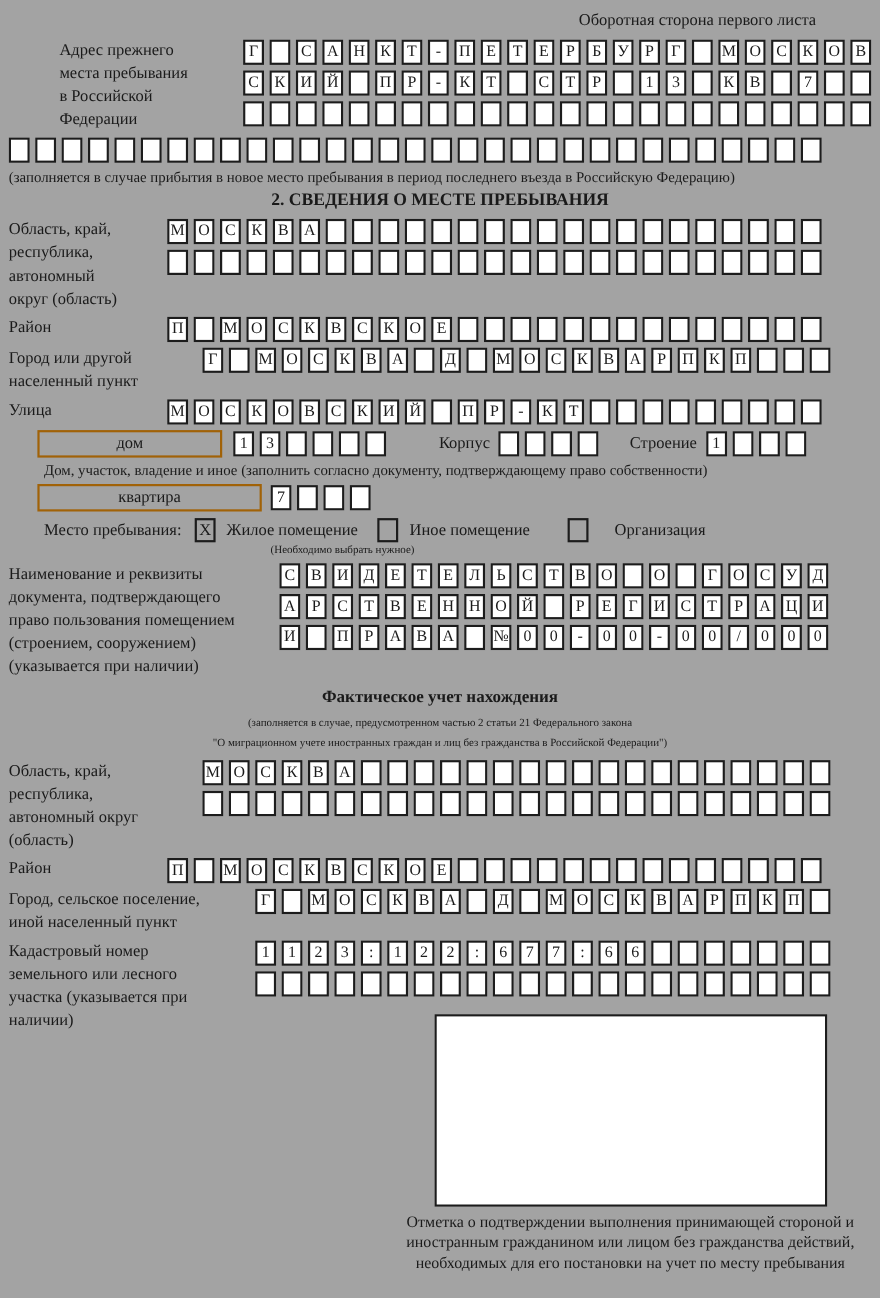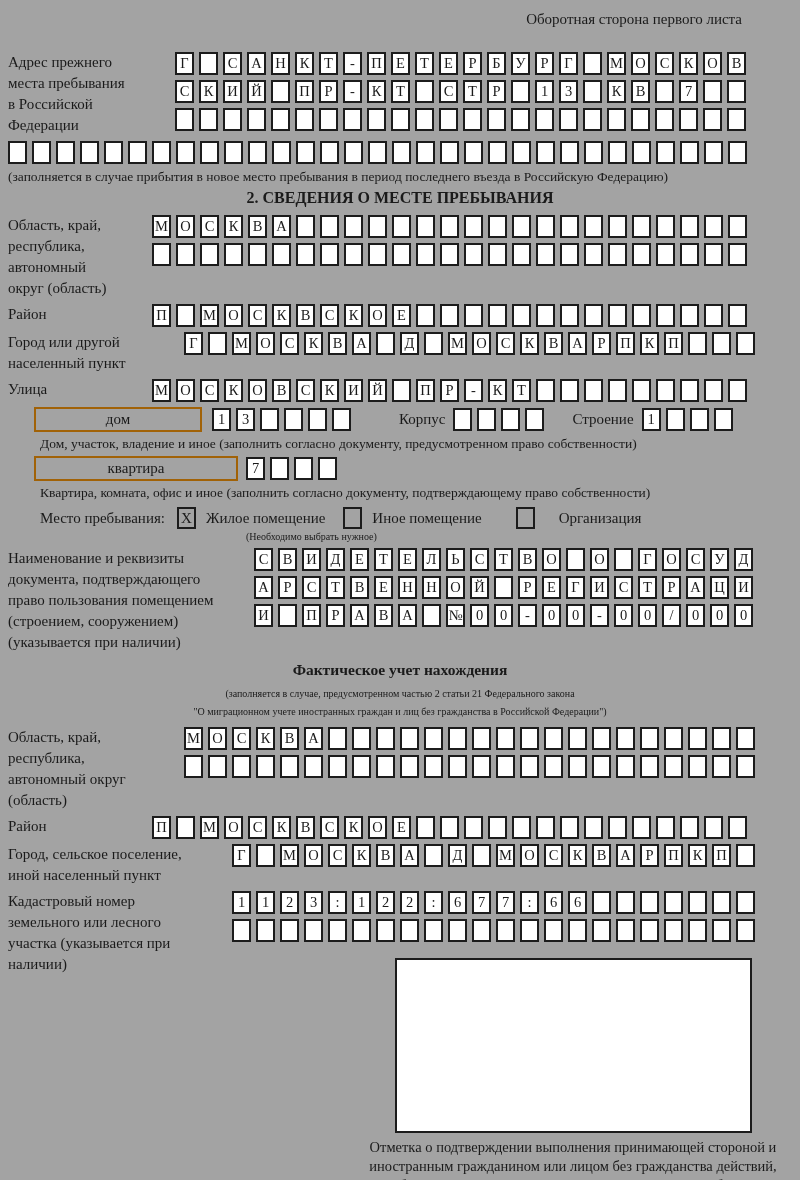--- a/index.html
+++ b/index.html
@@ -107,21 +107,21 @@
     font-size:14.5px;line-height:19px;
   }
 </style>
 </head>
 <body>
 
 <div class="page">
 
   <div class="toptitle">Оборотная сторона первого листа</div>
 
-  <div class="field f-prev" style="margin-top:24px;">
+  <div class="field f-prev" style="margin-top:8px;justify-content:flex-end;">
     <div class="label">Адрес прежнего места пребывания в Российской Федерации</div>
     <div class="rows">
       <div class="cellrow">
           <span class="cell">Г</span>
           <span class="cell"></span>
           <span class="cell">С</span>
           <span class="cell">А</span>
           <span class="cell">Н</span>
           <span class="cell">К</span>
           <span class="cell">Т</span>
@@ -404,32 +404,31 @@
         <span class="cell"></span>
       </div>
     <div class="inl ml28 mr8">Строение</div>
     <div class="cellrow">
         <span class="cell">1</span>
         <span class="cell"></span>
         <span class="cell"></span>
         <span class="cell"></span>
       </div>
   </div>
-  <div class="note left">Дом, участок, владение и иное (заполнить согласно документу, предусмотренном право собственности)</div>
+  <div class="note left">Дом, участок, владение и иное (заполнить согласно документу, подтверждающему право собственности)</div>
 
   <div class="domrow">
     <div class="widebox wb-kv">квартира</div>
     <div class="cellrow ml8">
         <span class="cell">7</span>
         <span class="cell"></span>
         <span class="cell"></span>
         <span class="cell"></span>
       </div>
   </div>
-  <div class="note left">Квартира, комната, офис и иное (заполнить согласно документу, подтверждающему право собственности)</div>
 
   <div class="mestorow">
     <span>Место пребывания:</span>
     <span class="checkbox cb1">X</span>
     <span class="optlabel">Жилое помещение</span>
     <span class="checkbox cb2"></span>
     <span class="optlabel">Иное помещение</span>
     <span class="checkbox cb3"></span>
     <span class="optlabel ol3">Организация</span>
   </div>

